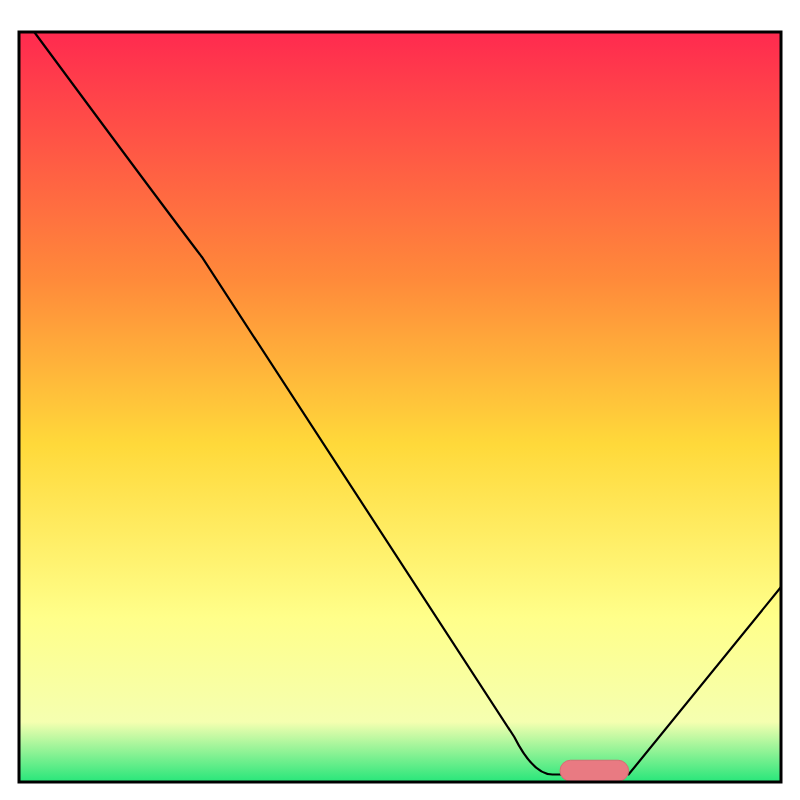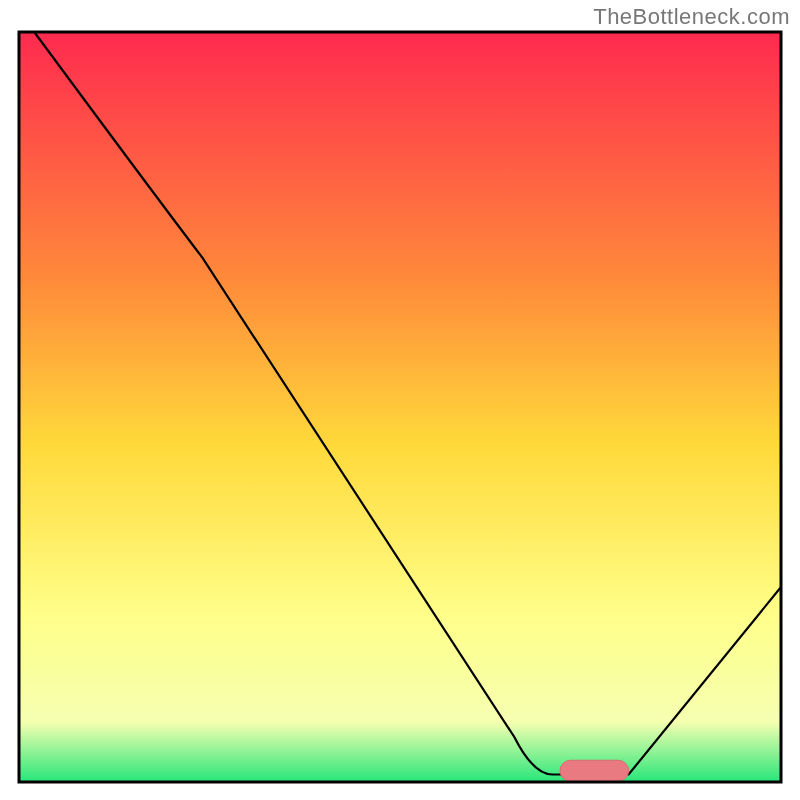--- a/index.html
+++ b/index.html
@@ -25,21 +25,20 @@
     letter-spacing: 0.5px;
   }
   svg {
     display: block;
   }
 </style>
 </head>
 <body>
 
 <div class="container">
-  <div class="watermark">TheBottleneck.com</div>
   <svg width="800" height="800" viewBox="0 0 800 800">
     <defs>
       <linearGradient id="bg-grad" x1="0" y1="0" x2="0" y2="1">
         <stop id="g0" offset="0%" stop-color="#ff2a4f"></stop>
         <stop id="g1" offset="33%" stop-color="#ff8a3a"></stop>
         <stop id="g2" offset="55%" stop-color="#ffd93a"></stop>
         <stop id="g3" offset="78%" stop-color="#ffff8a"></stop>
         <stop id="g4" offset="92%" stop-color="#f5ffb0"></stop>
         <stop id="g5" offset="100%" stop-color="#27e67a"></stop>
       </linearGradient>

